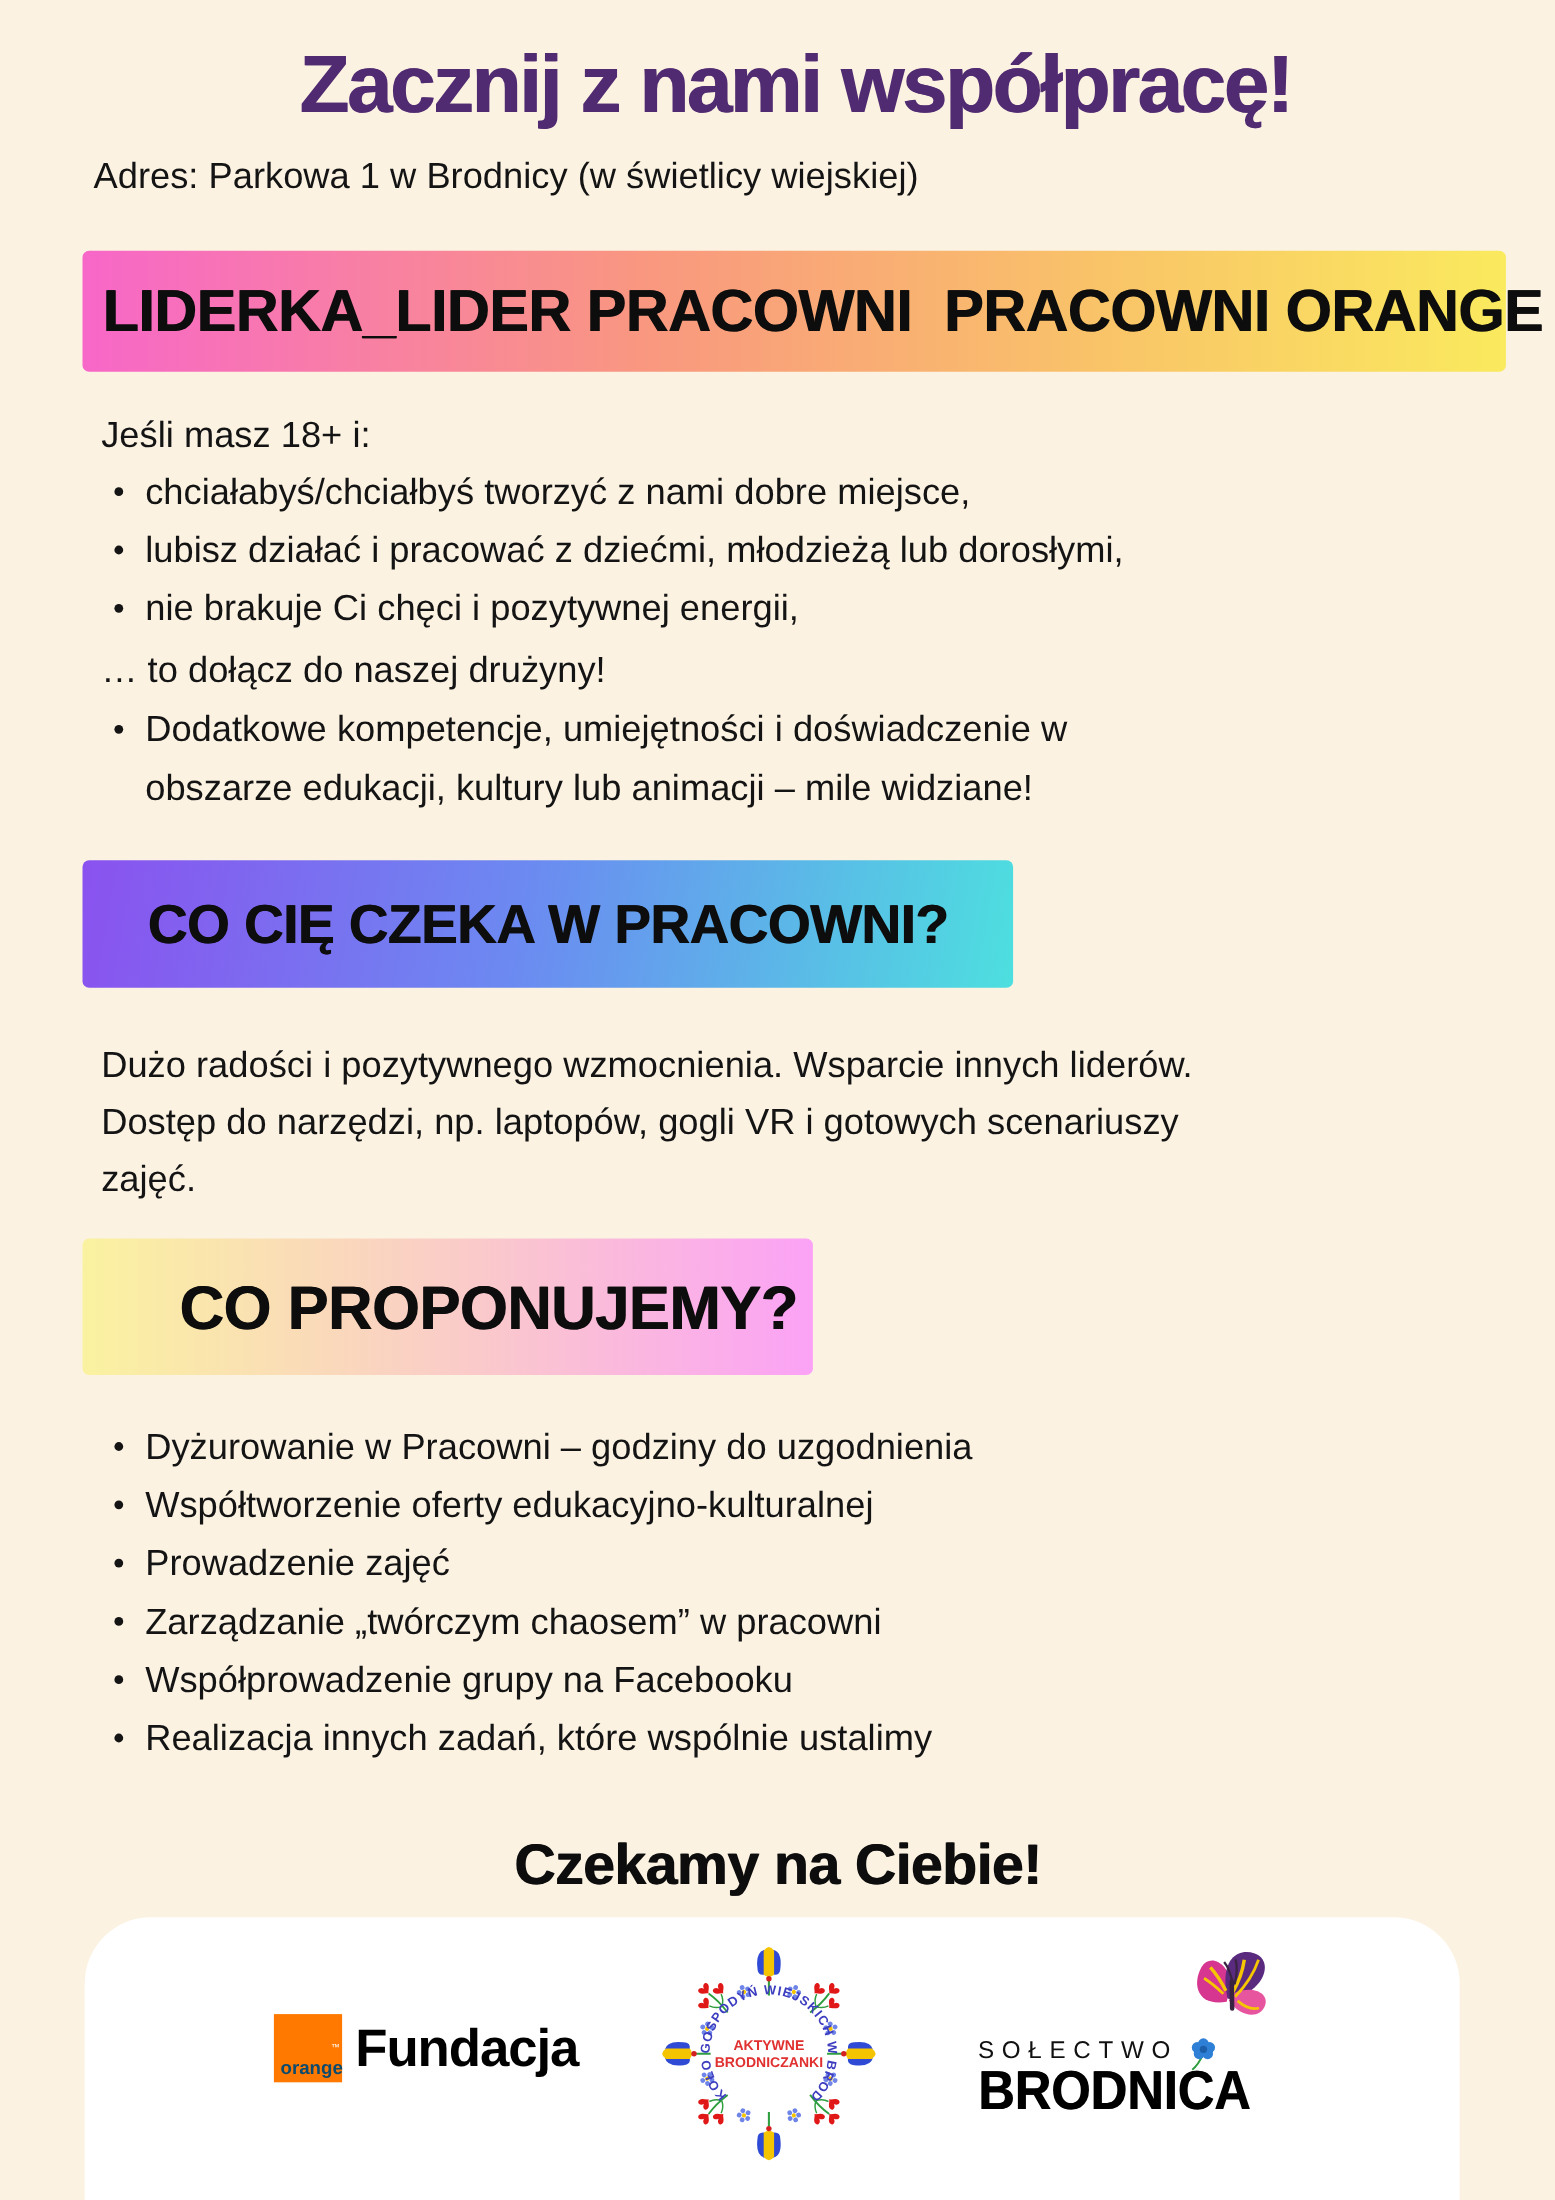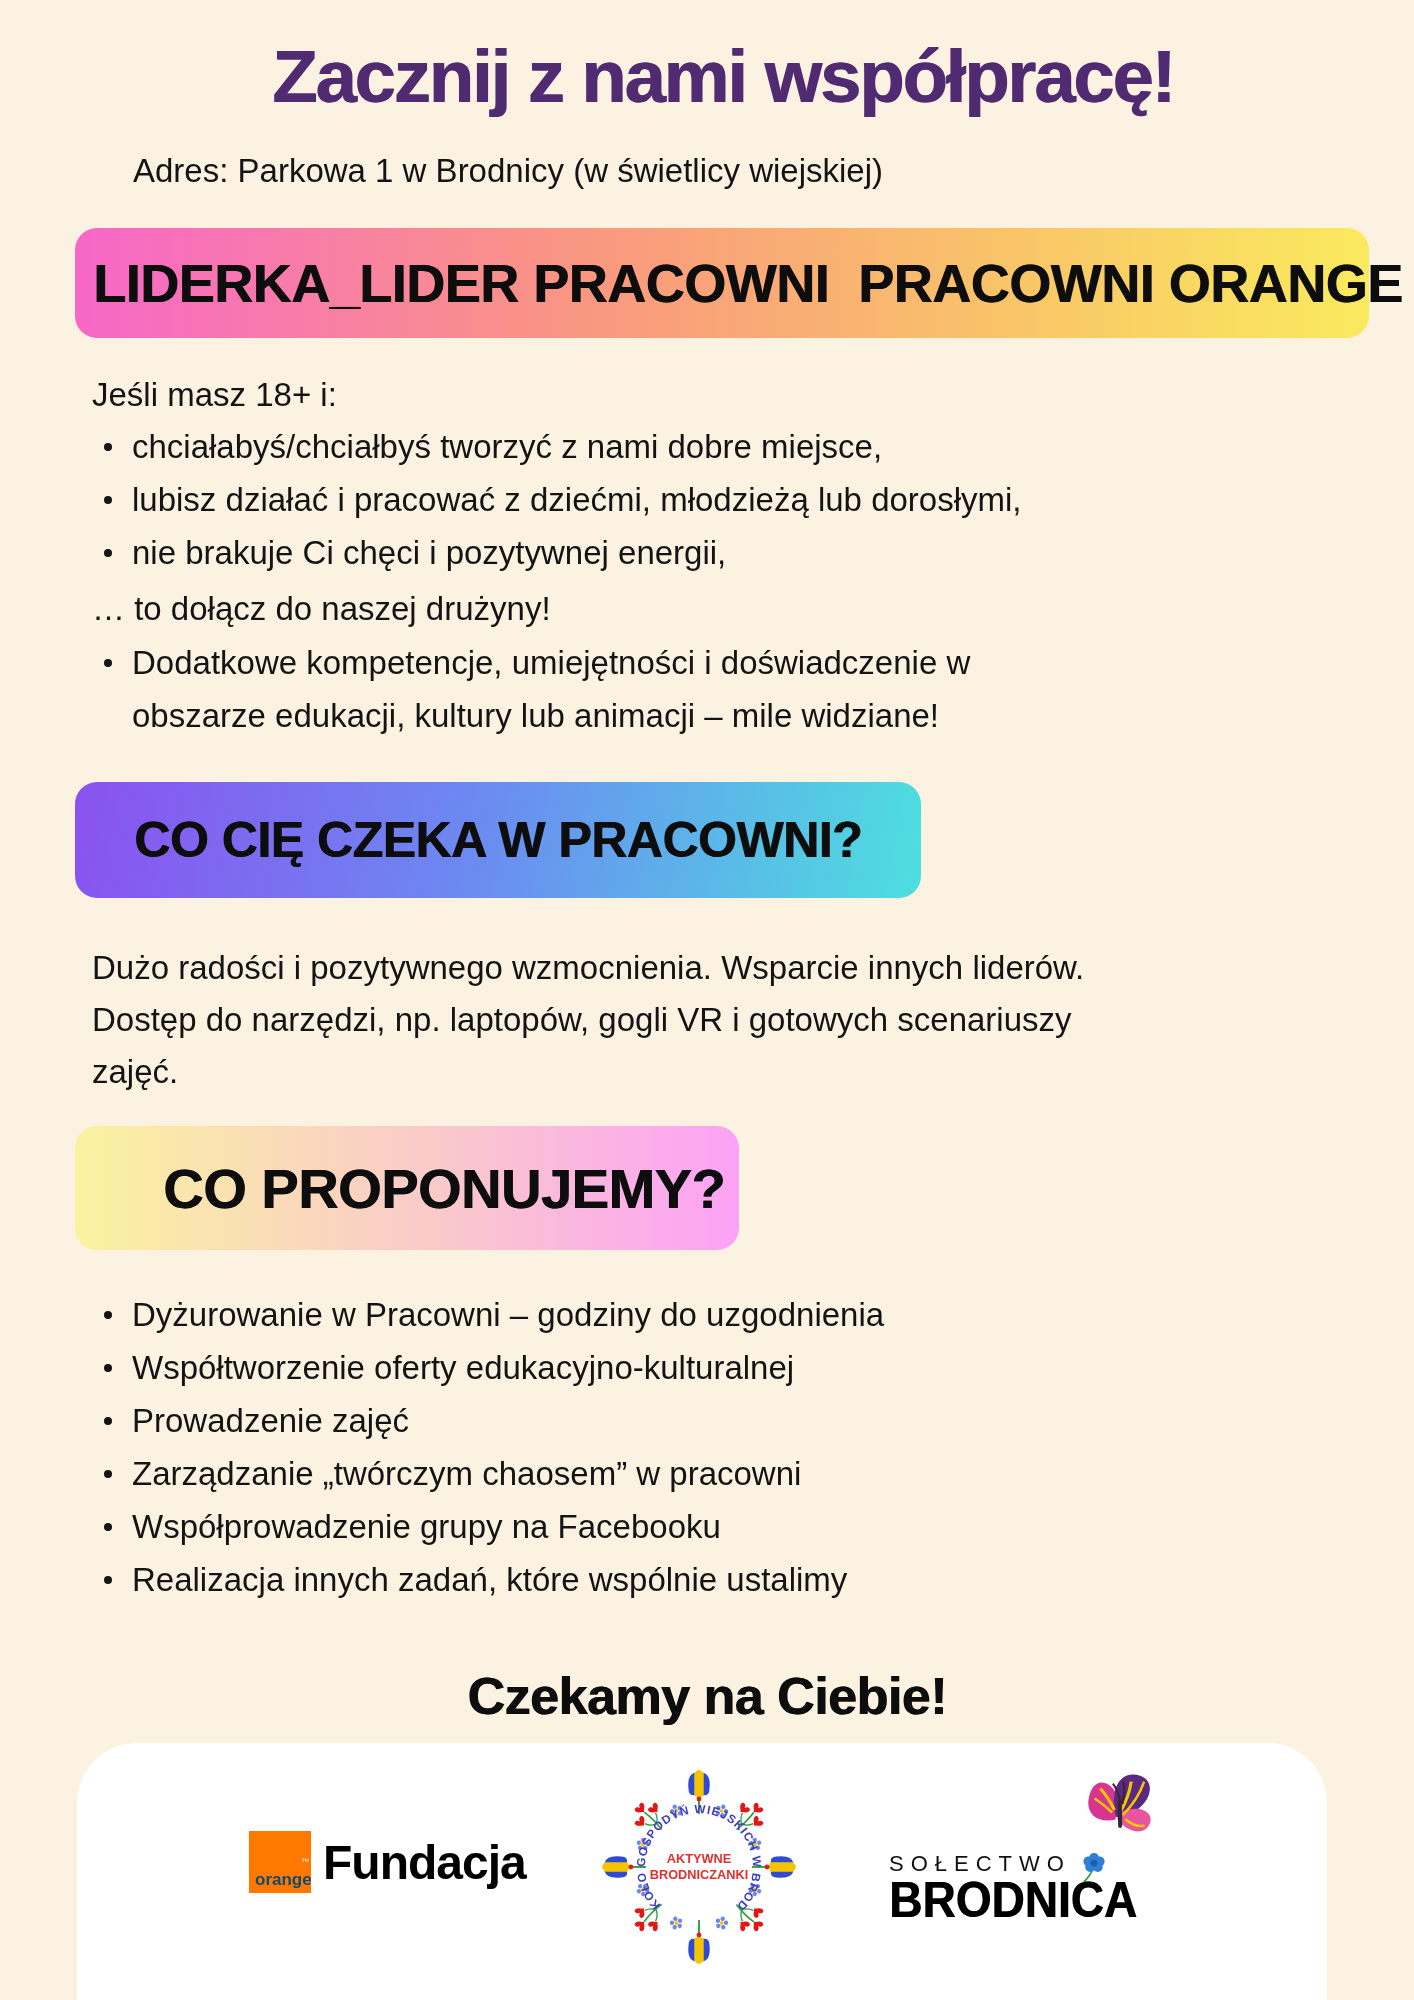--- a/index.html
+++ b/index.html
@@ -8,23 +8,23 @@
     position:relative; width:1414px; height:2000px;
     background:#FBF2E2; overflow:hidden;
     font-family:"Liberation Sans", sans-serif; color:#141414;
   }
   .title {
     position:absolute; top:34px; left:16px; width:100%;
     text-align:center; font-size:74px; font-weight:bold;
     letter-spacing:-2px; color:#512B71;
     text-shadow:1px 0 currentColor;
   }
-  .address { position:absolute; top:144px; left:85px; font-size:32px;margin-left:48px; }
-
-  .banner { position:absolute; display:flex; align-items:center; border-radius:22px; }
+  .address { position:absolute; top:133px; left:85px; font-size:32px; }
+
+  .banner { position:absolute; display:flex; align-items:center; border-radius:6px; }
   .banner-txt {
     font-weight:bold; color:#0d0d0d; letter-spacing:-0.5px;
     white-space:pre; text-shadow:0.8px 0 currentColor;
   }
   .banner-liderka {
     top:228px; left:75px; width:1294px; height:110px; padding-left:18px;
     background:linear-gradient(90deg,#F767C8 0%,#F9987F 40%,#F9C468 72%,#FAEA5E 100%);
   }
   .banner-liderka .banner-txt { font-size:54px; }
   .banner-czeka {

